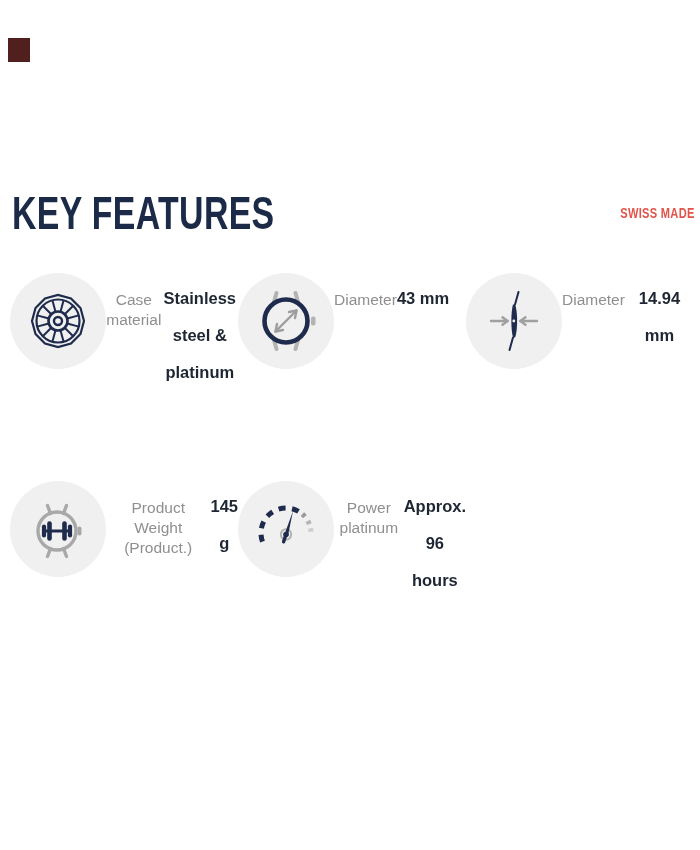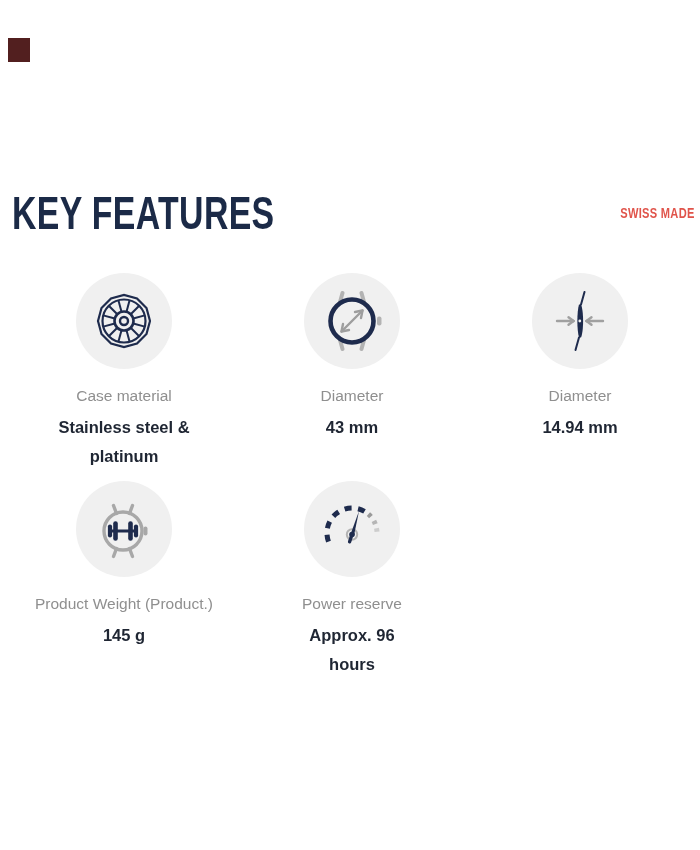--- a/index.html
+++ b/index.html
@@ -20,33 +20,33 @@
     transform:scaleX(0.72); transform-origin:left center; white-space:nowrap;
   }
   .badge {
     font-size:15px; font-weight:bold; color:#e0544b; letter-spacing:0.4px;
     transform:scaleX(0.74); transform-origin:right center; white-space:nowrap;
   }
   .grid {
     position:absolute; left:10px; top:273px; width:684px;
     display:grid; grid-template-columns:repeat(3,228px); grid-template-rows:208px auto;
   }
-  .cell { display:flex; flex-direction:column; align-items:center; }
+  .cell { display:flex; flex-direction:row; align-items:flex-start; }
   .icon-circle {
     width:96px; height:96px; border-radius:50%; background:#f0f0f0;
     display:flex; align-items:center; justify-content:center; flex:0 0 auto;
   }
   .label {
     margin-top:17px; font-size:15.5px; line-height:20px; color:#8f8f8f; text-align:center;
   }
   .value {
     margin-top:7px; display:flex; align-items:center; justify-content:center; gap:6px;
   }
   .value .val-text {
-    font-size:16.5px; font-weight:bold; color:#1f2633; line-height:29px;
+    font-size:16.5px; font-weight:bold; color:#1f2633; line-height:37px;
     text-align:center; white-space:pre-line;
   }
   .info-badge {
     width:17px; height:17px; border-radius:50%; background:#f5a623; color:#ffffff;
     font-size:11px; font-weight:bold; display:inline-flex; align-items:center;
     justify-content:center; cursor:pointer; flex:0 0 auto; position:relative; top:1px;
     font-style:normal;
   }
 </style>
 </head>
@@ -177,21 +177,21 @@
           <path d="M6.5 42.6 A25 25 0 0 1 42.5 12.35" fill="none" stroke="#1e2b4d" stroke-width="5" stroke-dasharray="7 6.5"></path>
           <path d="M46.4 15.1 A25 25 0 0 1 48.9 17.6" fill="none" stroke="#9a9a9a" stroke-width="5"></path>
           <path d="M51.9 21.9 A25 25 0 0 1 53.3 25.05" fill="none" stroke="#b5b5b5" stroke-width="5"></path>
           <path d="M54.5 29.2 A25 25 0 0 1 55 32.7" fill="none" stroke="#cdcdcd" stroke-width="5"></path>
           <circle cx="30" cy="35.5" r="5.2" fill="none" stroke="#b3b3b3" stroke-width="2"></circle>
           <line x1="30" y1="35.5" x2="27.6" y2="42.8" stroke="#1e2b4d" stroke-width="3.4" stroke-linecap="round"></line>
           <polygon points="37,12 31.9,37 28.3,36" fill="#1e2b4d"></polygon>
           <circle cx="30" cy="35.5" r="2.8" fill="#1e2b4d"></circle>
         </svg>
       </div>
-      <div class="label">Power reserve</div>
+      <div class="label">Power platinum</div>
       <div class="value">
         <span class="val-text">Approx. 96
 hours</span>
       </div>
     </div>
 
   </div>
 </div>
 
 </body></html>

